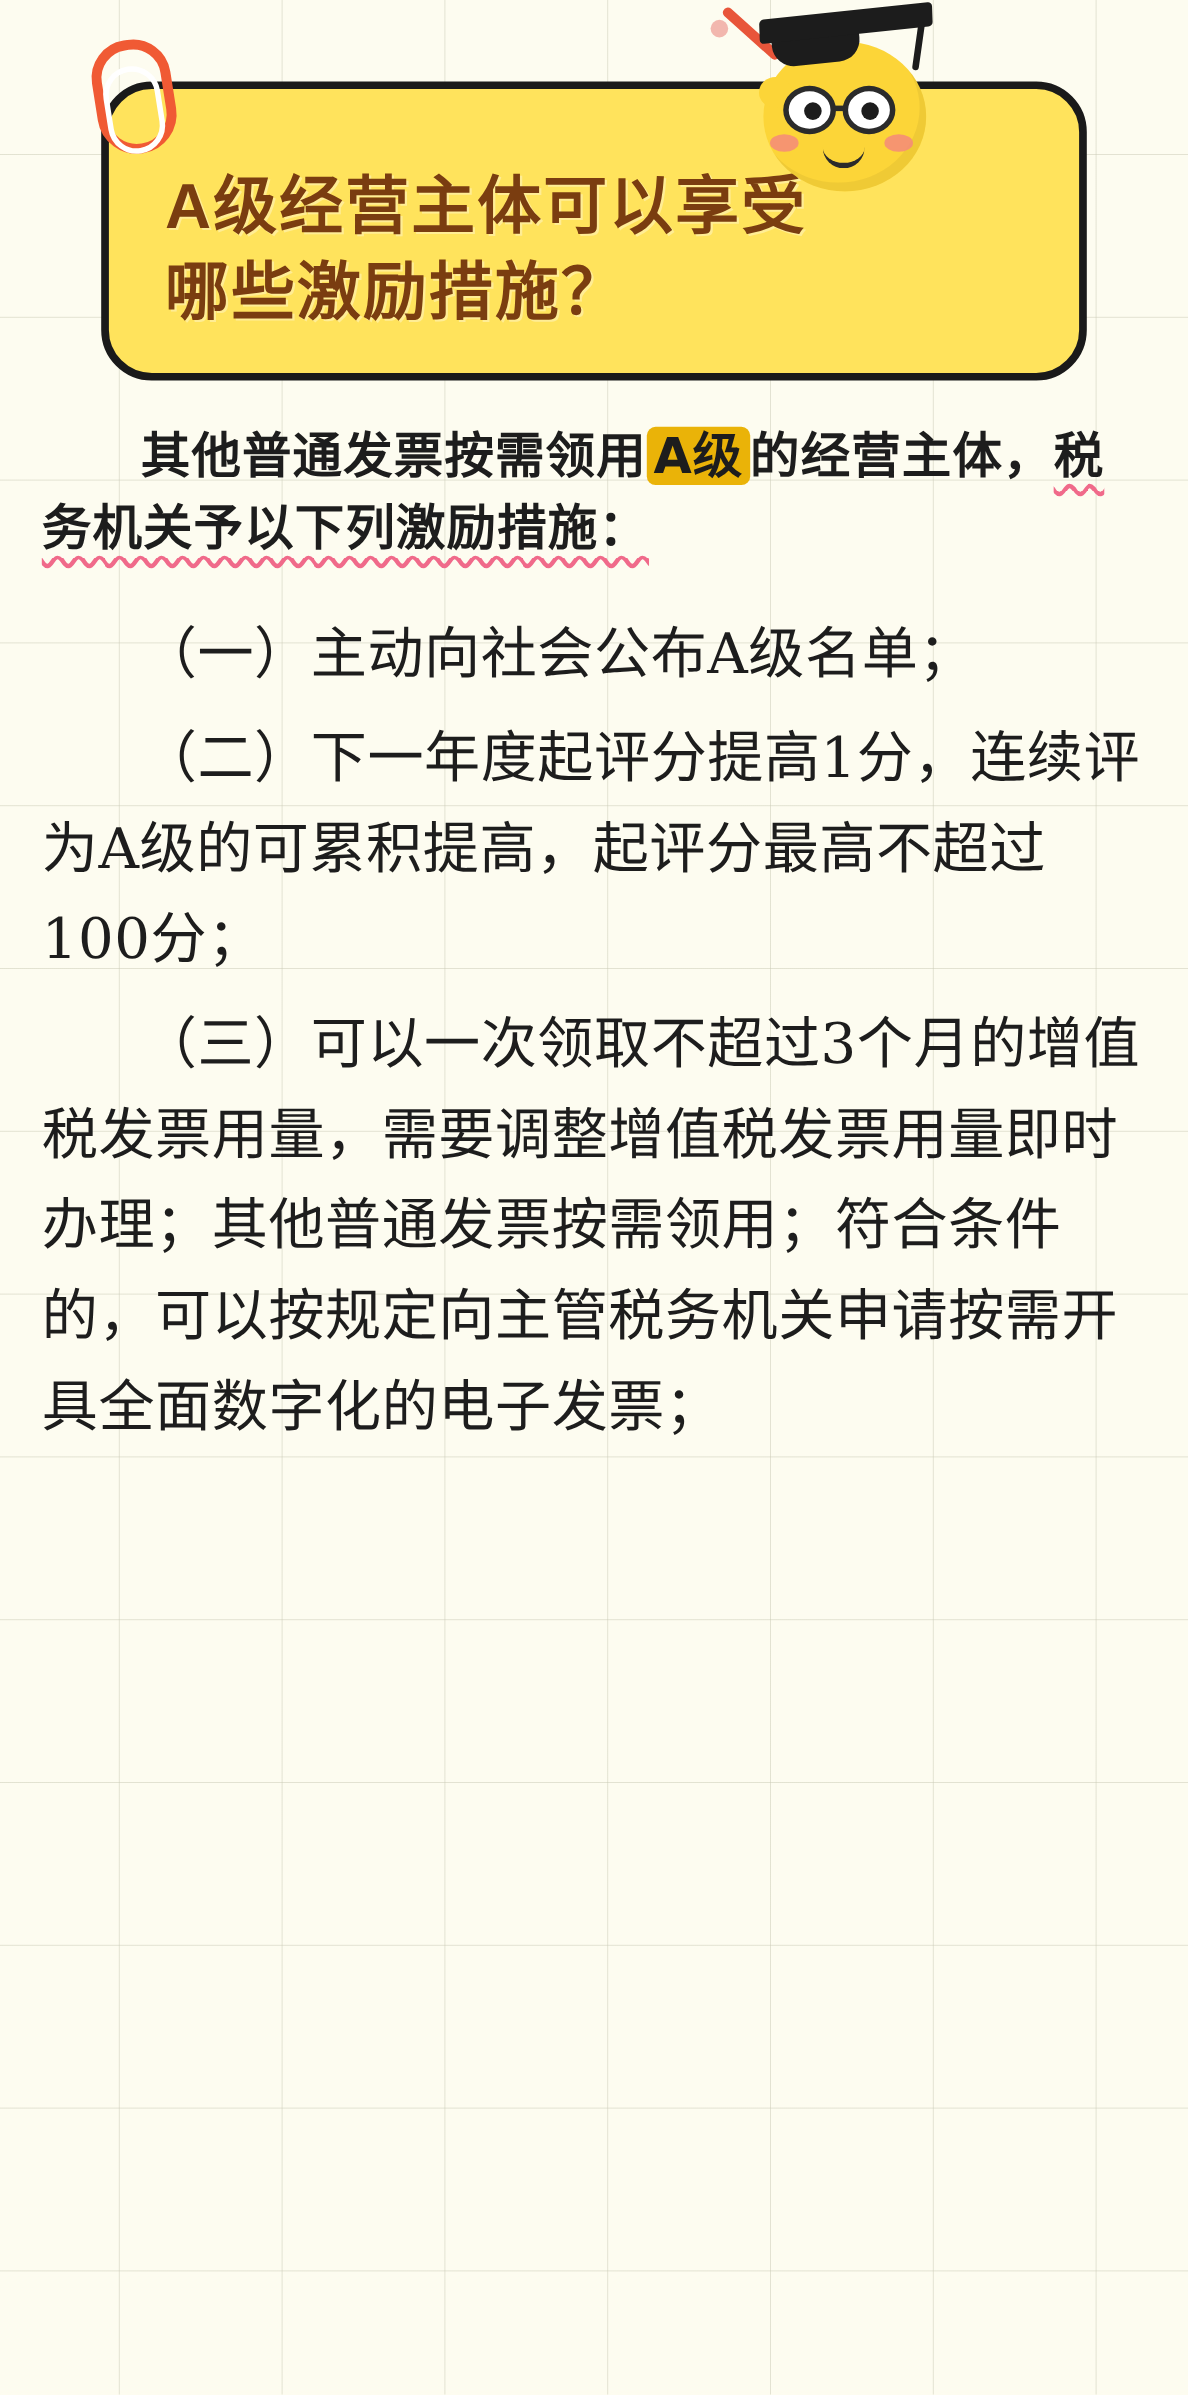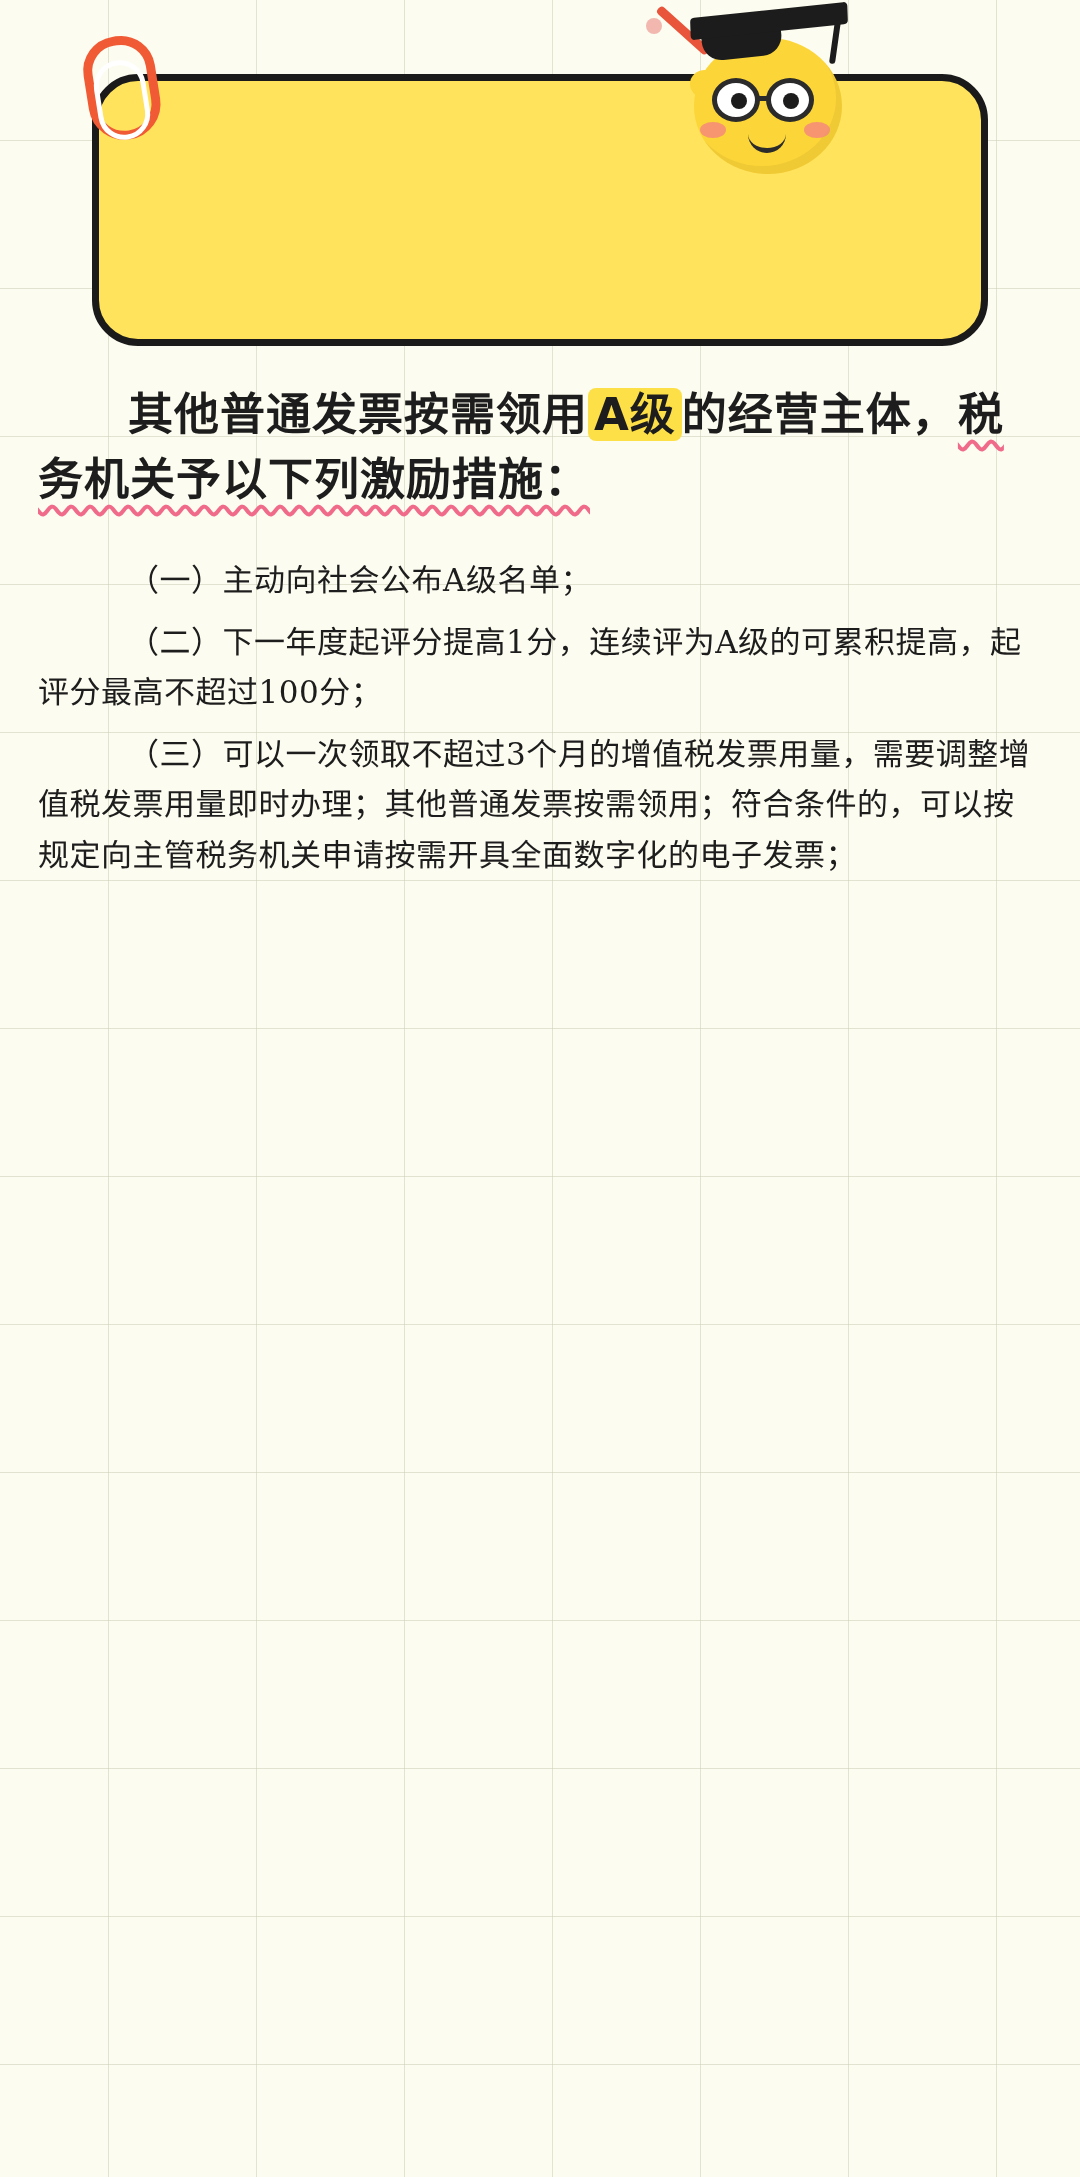--- a/index.html
+++ b/index.html
@@ -223,49 +223,51 @@
   .lead {
     font-family: "DejaVu Sans", "Liberation Sans", sans-serif;
     font-size: 45px;
     font-weight: bold;
     line-height: 1.45;
     text-indent: 90px;
     margin: 0 0 42px 0;
     letter-spacing: 1px;
   }
   .hl-a {
-    background: #fde047;
+    background: #eab308;
     border-radius: 8px;
     padding: 0 6px;
   }
   .wavy {
     text-decoration: underline;
     text-decoration-style: wavy;
     text-decoration-color: #f06a8a;
     text-decoration-thickness: 4px;
     text-underline-offset: 10px;
   }
   .para {
     font-family: "DejaVu Serif", "Liberation Serif", serif;
-    font-size: 31px;
+    font-size: 51px;
     line-height: 1.62;
     text-indent: 90px;
     margin: 0 0 12px 0;
     letter-spacing: 0.5px;
   }
 </style>
 </head>
 <body>
 
 <div class="grid-bg"></div>
 
 <div class="header-area">
 
   <div class="title-card"></div>
 
+  <div class="title-text">A级经营主体可以享受
+哪些激励措施？</div>
 
   <div class="clip"></div>
   <div class="clip-inner"></div>
 
   <div class="mascot">
     <div class="mascot-pointer"></div>
     <div class="mascot-pointer-tip"></div>
     <div class="mascot-face"></div>
     <div class="mascot-hand"></div>
     <div class="mascot-cheek-l"></div>

